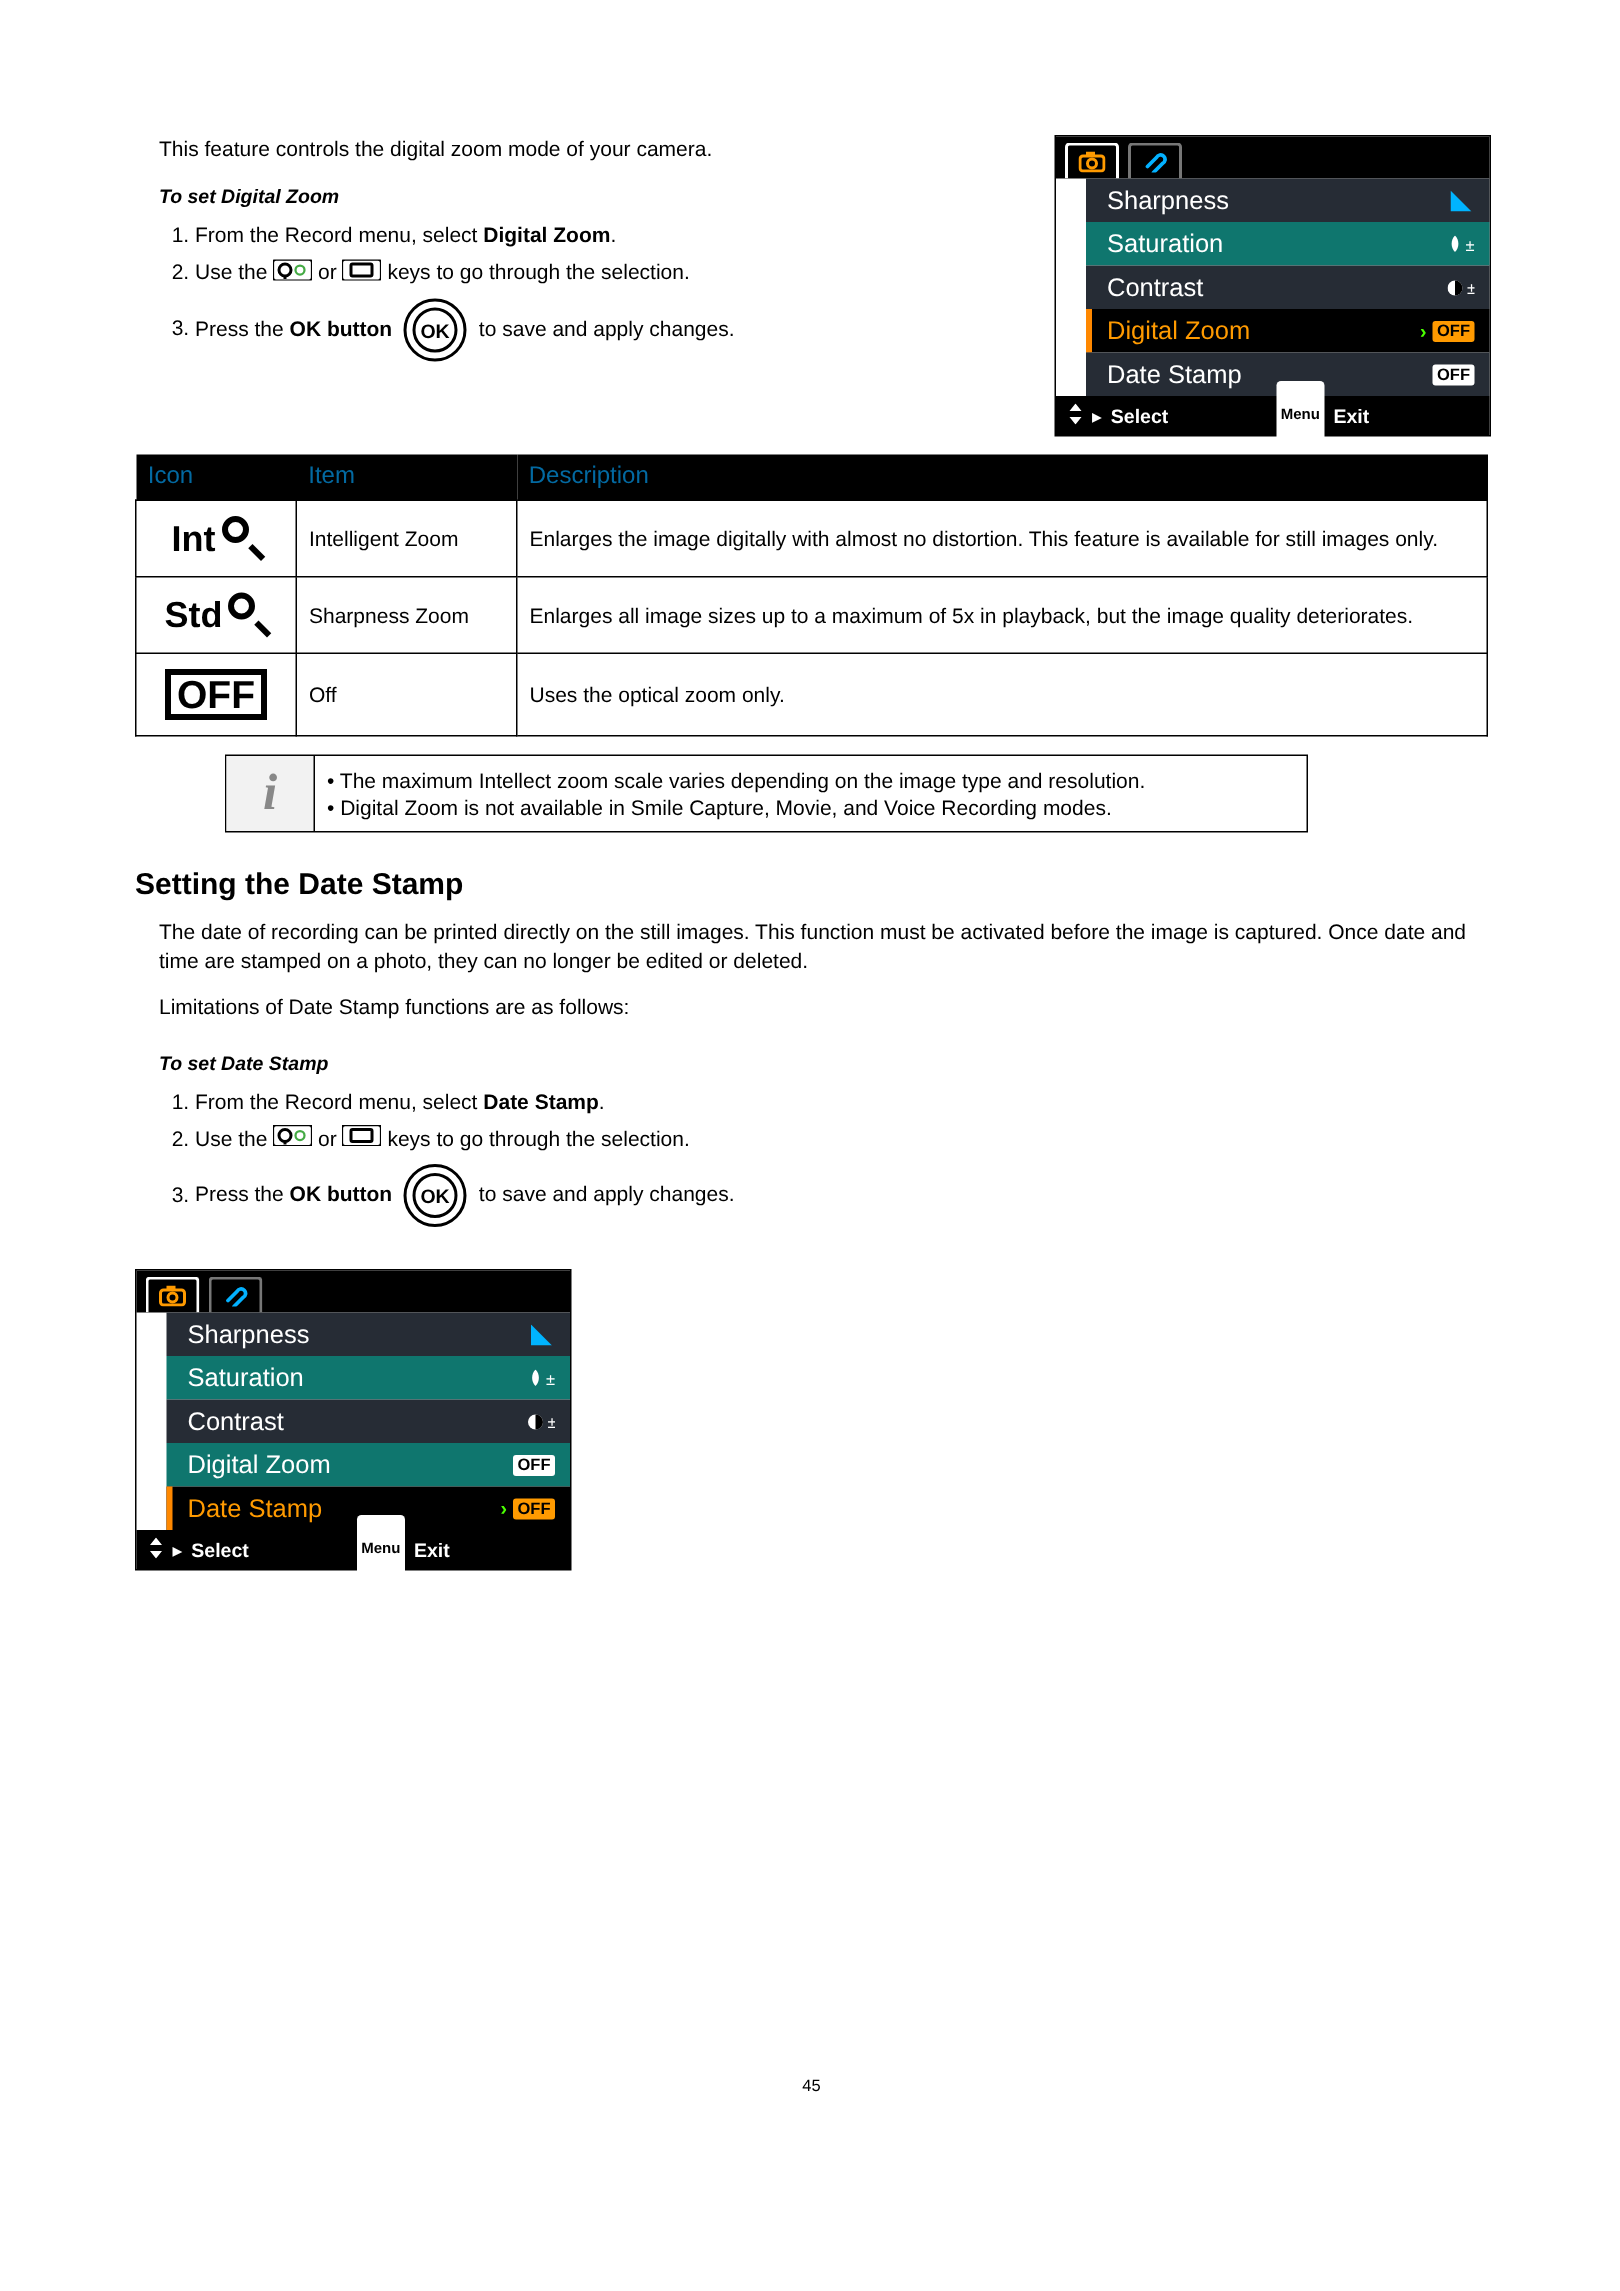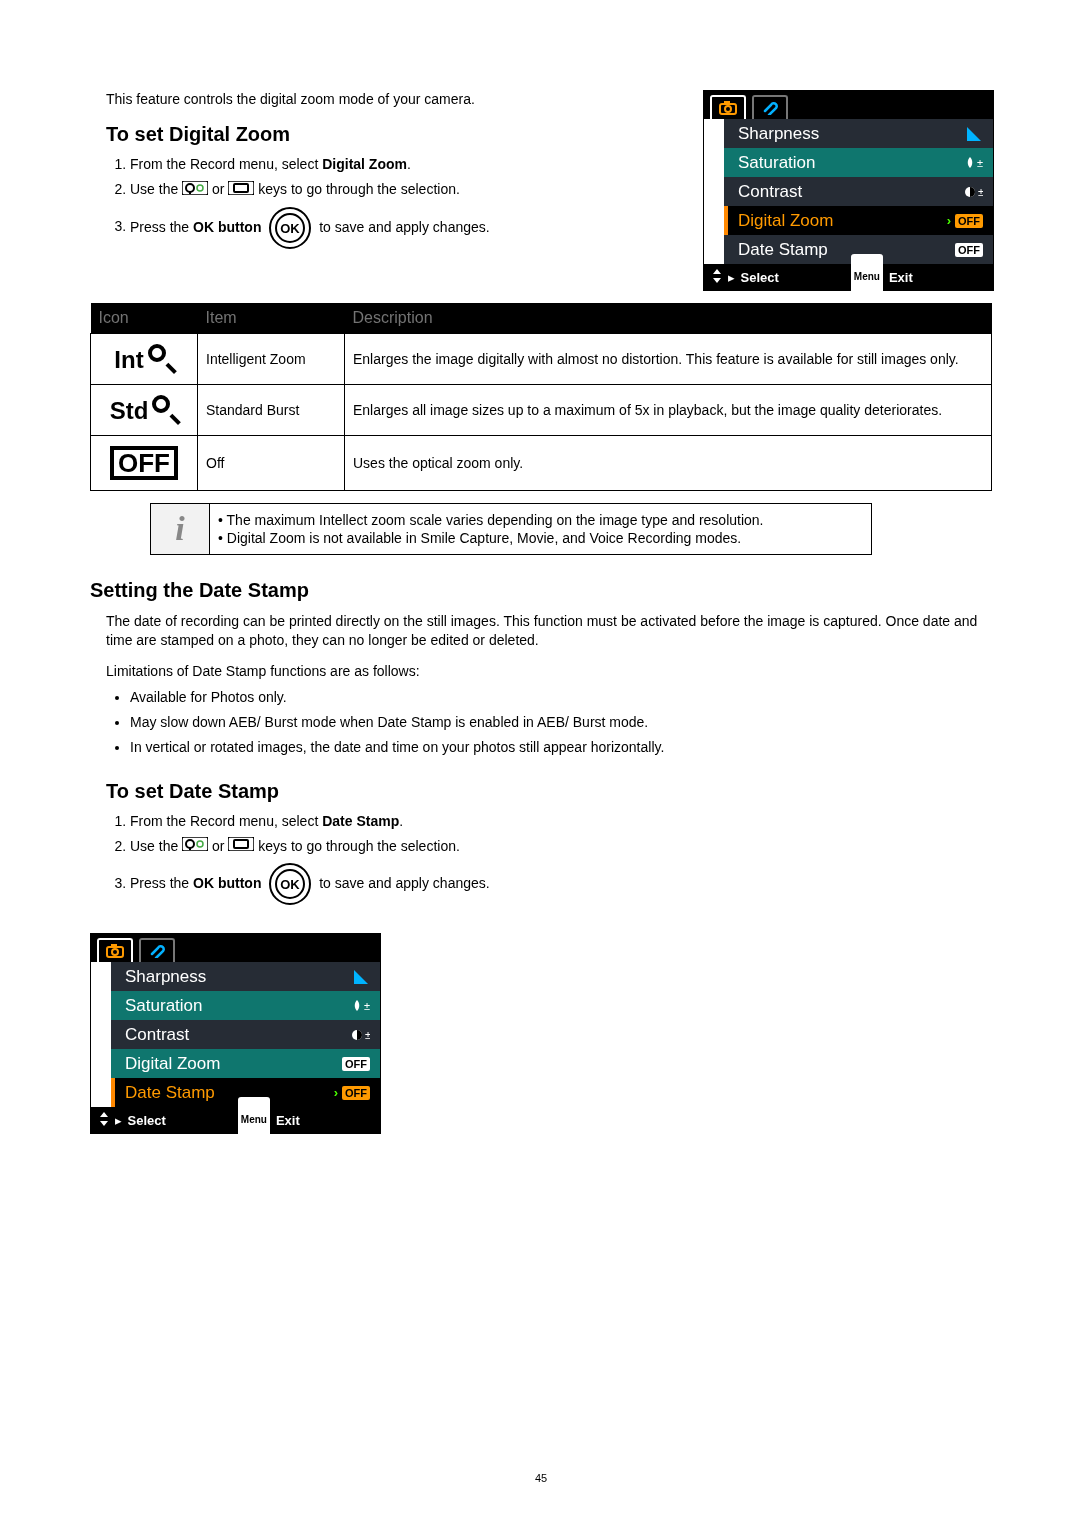--- a/index.html
+++ b/index.html
@@ -14,23 +14,24 @@
   .page {
     padding: 90px 88px 40px 90px;
     box-sizing: border-box;
   }
   h2 {
     font-size: 20px;
     font-weight: bold;
     margin: 0 0 10px 0;
   }
   h3 {
-    font-size: 20px;
+    font-size: 13px;
     font-weight: bold;
     margin: 14px 0 6px 0;
+    font-style: italic;
   }
   .indent {
     margin-left: 16px;
   }
   p {
     margin: 0 0 12px 0;
     line-height: 1.35;
   }
   ol {
     margin: 0 0 4px 0;
@@ -163,21 +164,21 @@
 
   
   table.settings {
     width: 100%;
     border-collapse: collapse;
     margin-top: 12px;
     font-size: 14px;
   }
   table.settings th {
     background: #000;
-    color: #737373;
+    color: #0369a1;
     font-weight: normal;
     text-align: left;
     padding: 6px 8px;
     font-size: 16px;
   }
   table.settings td {
     border: 1px solid #000;
     padding: 10px 8px;
     vertical-align: middle;
   }
@@ -388,21 +389,21 @@
       </tr>
     </thead>
     <tbody>
       <tr>
         <td class="icon-cell"><span>Int</span><span class="magnify"></span></td>
         <td class="item-cell">Intelligent Zoom</td>
         <td>Enlarges the image digitally with almost no distortion. This feature is available for still images only.</td>
       </tr>
       <tr>
         <td class="icon-cell"><span>Std</span><span class="magnify"></span></td>
-        <td class="item-cell">Standard Burst</td>
+        <td class="item-cell">Sharpness Zoom</td>
         <td>Enlarges all image sizes up to a maximum of 5x in playback, but the image quality deteriorates.</td>
       </tr>
       <tr>
         <td class="icon-cell"><span class="off-ico">OFF</span></td>
         <td class="item-cell">Off</td>
         <td>Uses the optical zoom only.</td>
       </tr>
     </tbody>
   </table>
 
@@ -412,25 +413,20 @@
       <div class="bul">• <span>The maximum Intellect zoom scale varies depending on the image type and resolution.</span></div>
       <div class="bul">• <span>Digital Zoom is not available in Smile Capture, Movie, and Voice Recording modes.</span></div>
     </div>
   </div>
 
   <h2>Setting the Date Stamp</h2>
 
   <div class="indent">
     <p>The date of recording can be printed directly on the still images. This function must be activated before the image is captured. Once date and time are stamped on a photo, they can no longer be edited or deleted.</p>
     <p style="margin-bottom:4px;">Limitations of Date Stamp functions are as follows:</p>
-    <ul>
-      <li>Available for Photos only.</li>
-      <li>May slow down AEB/ Burst mode when Date Stamp is enabled in AEB/ Burst mode.</li>
-      <li>In vertical or rotated images, the date and time on your photos still appear horizontally.</li>
-    </ul>
   </div>
 
   <div class="top-row" style="margin-top:6px;flex-direction:column;">
     <div class="top-left indent">
       <h3>To set Date Stamp</h3>
       <ol>
         <li>
           <span>From the Record menu, select </span><b>Date Stamp</b><span>.</span>
         </li>
         <li>

